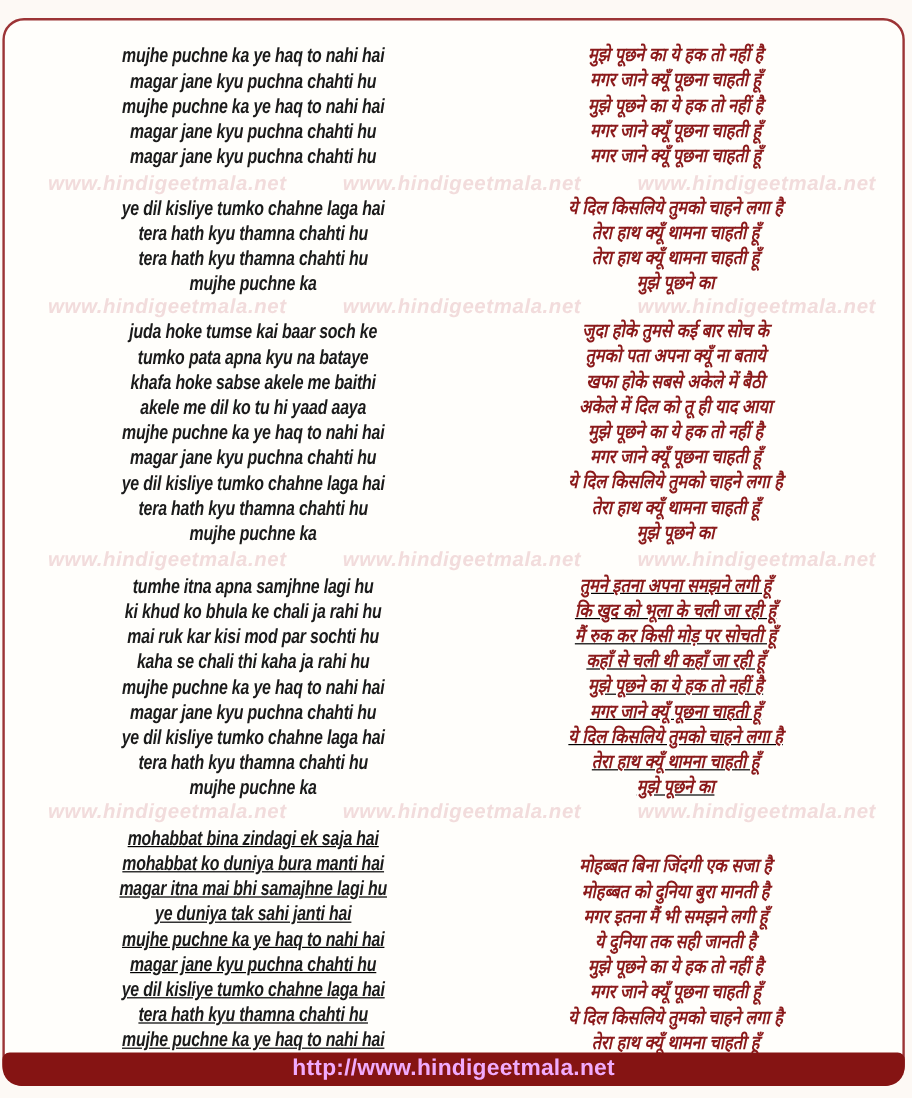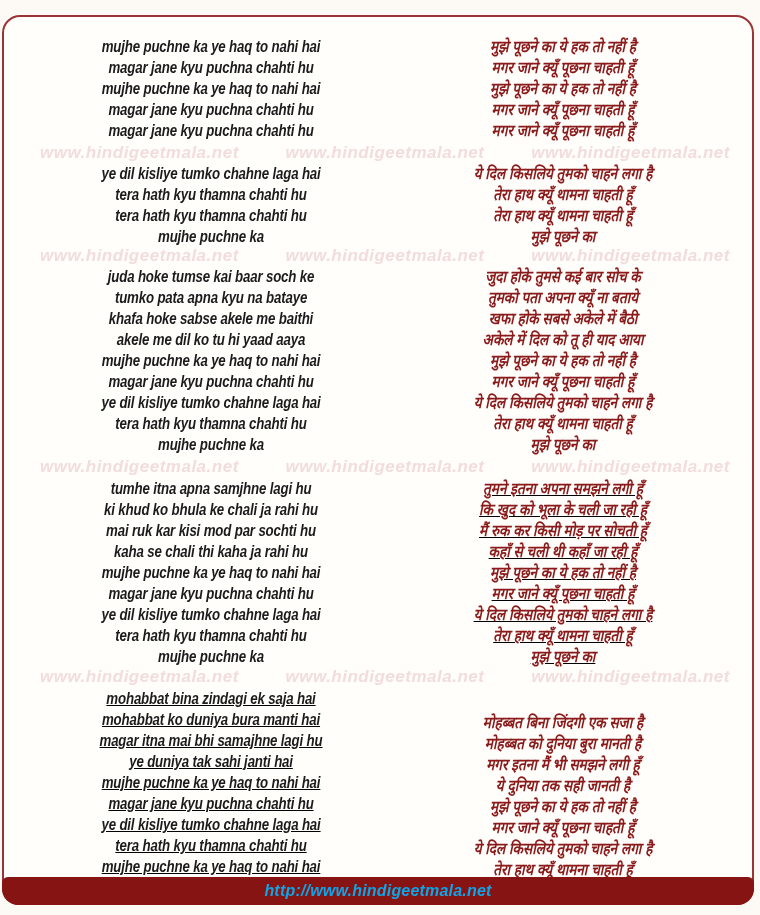--- a/index.html
+++ b/index.html
@@ -89,24 +89,23 @@
     width: 752px;
     height: 28px;
     background: #851413;
     border-radius: 6px 6px 16px 16px;
     display: flex;
     align-items: center;
     justify-content: center;
     z-index: 3;
   }
   .footer-url {
-    color: #0ea5e9;
-    font-style: italic;
-    font-weight: bold;
-    font-size: 16px;
+    color: #f0abfc;
+    font-weight: bold;
+    font-size: 19px;
     letter-spacing: 0.2px;
     white-space: nowrap;
     text-decoration: none;
   }
 </style>
 </head>
 <body>
 
 <div class="page">
   <div class="frame"></div>

